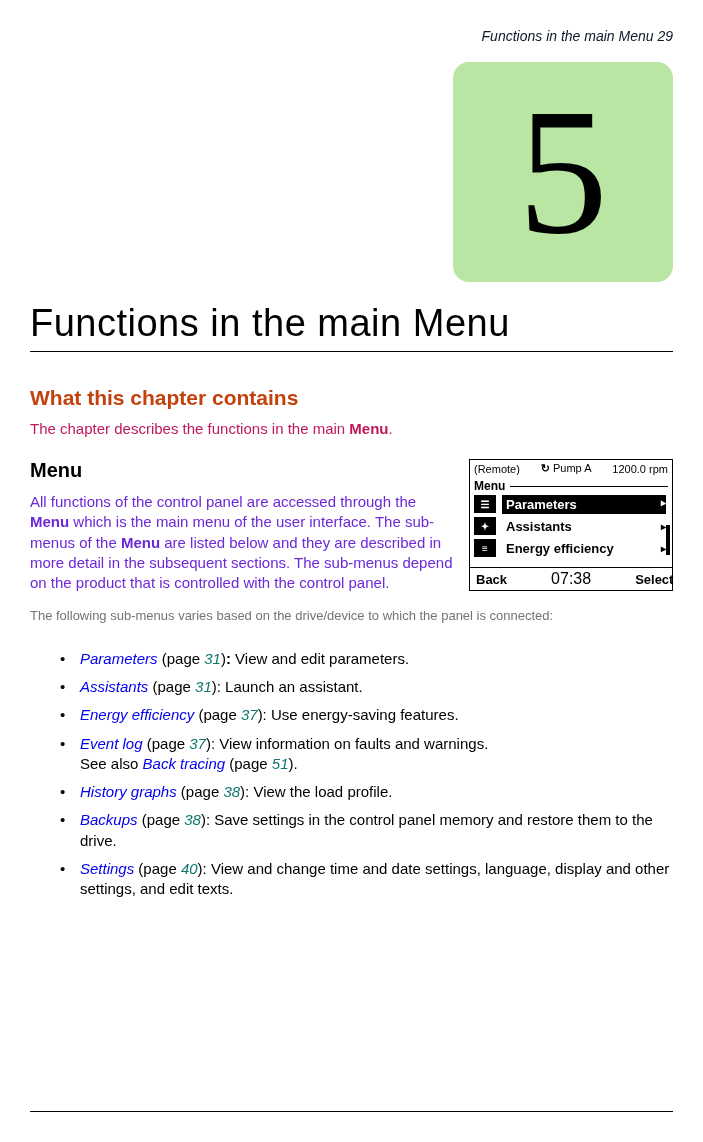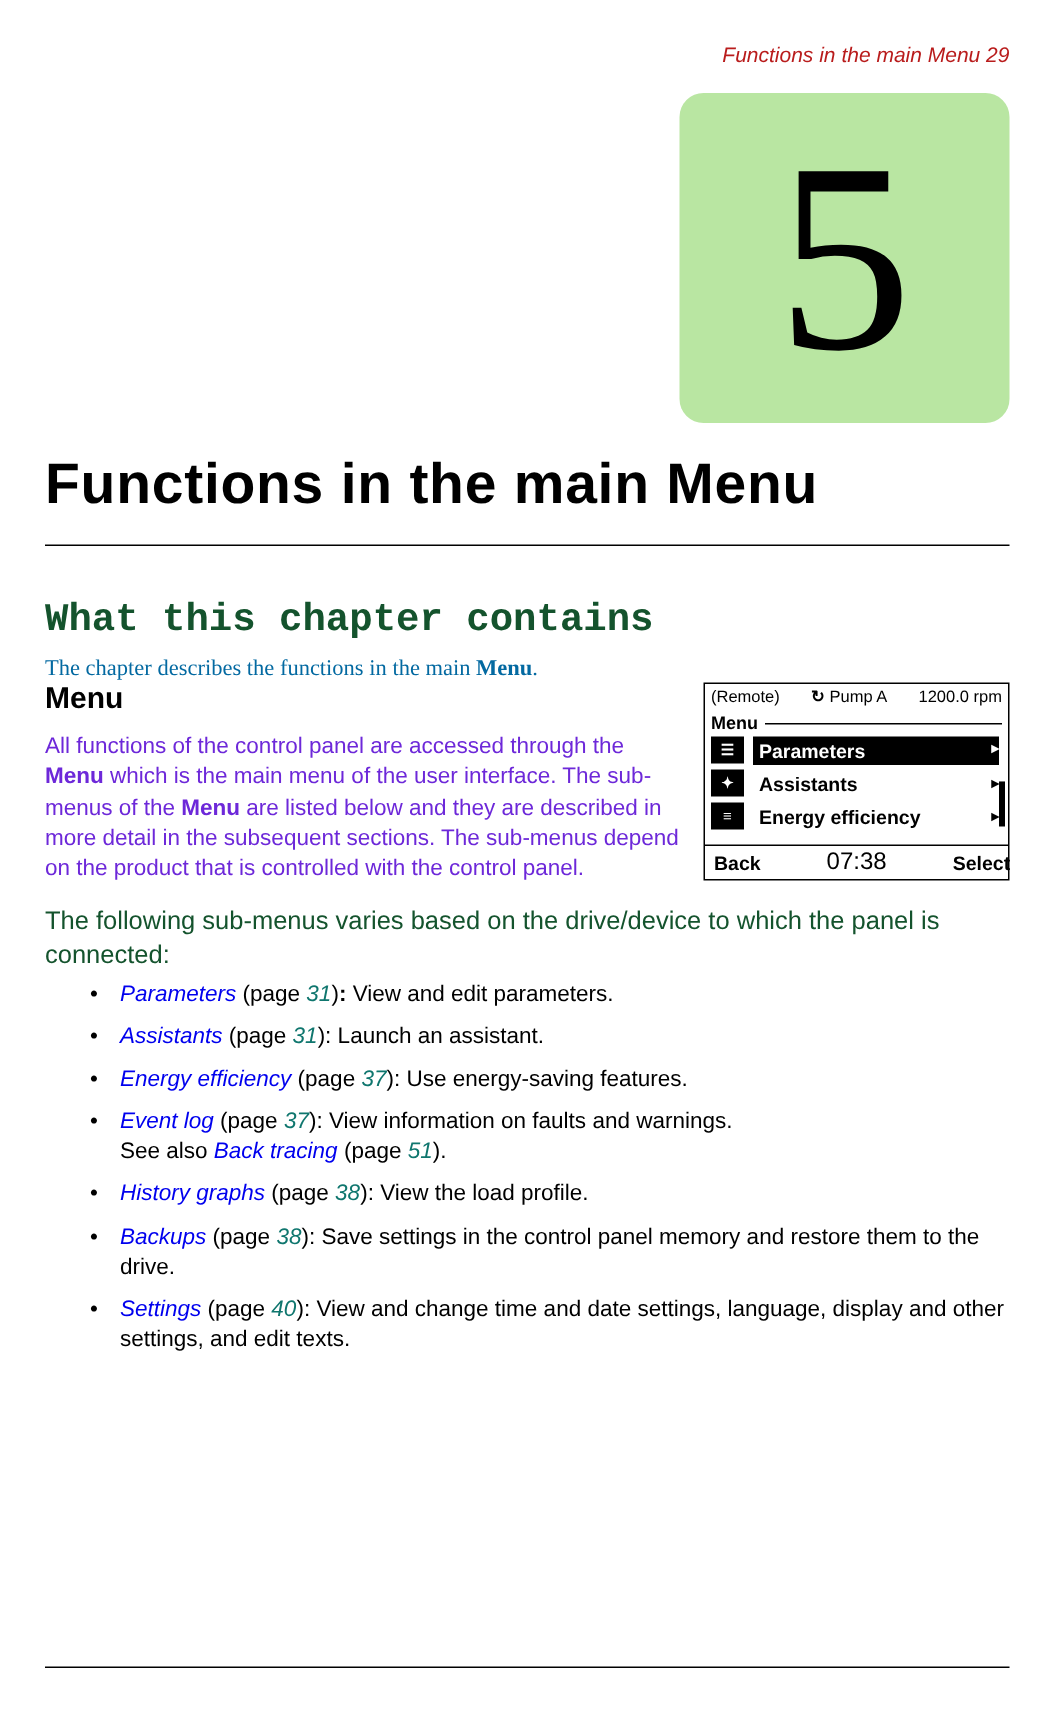--- a/index.html
+++ b/index.html
@@ -12,21 +12,21 @@
       width: 703px;
       height: 1142px;
       background: #fff;
       position: relative;
       padding: 28px 30px 30px 30px;
     }
     .header {
       text-align: right;
       font-style: italic;
       font-size: 14px;
-      color: #b91c1c;
+      color: #0f172a;
       margin-bottom: 18px;
     }
     .chapter-badge {
       width: 220px;
       height: 220px;
       background: #b9e6a2;
       border-radius: 16px;
       display: flex;
       align-items: center;
       justify-content: center;
@@ -35,49 +35,48 @@
     }
     .chapter-number {
       font-family: "Times New Roman", serif;
       font-size: 180px;
       font-weight: normal;
       color: #000;
       line-height: 1;
     }
     .chapter-title {
       font-size: 38px;
-      font-weight: bold;
-      color: #000;
-      margin-bottom: 18px;
+      font-weight: normal;
+      color: #000;
+      margin-bottom: 6px;
       letter-spacing: 0.5px;
     }
     .hr-line {
       border: none;
       border-top: 1px solid #000;
       margin-bottom: 34px;
     }
     .hr-bottom {
       border: none;
       border-top: 1px solid #000;
       position: absolute;
       bottom: 30px;
       left: 30px;
       right: 30px;
     }
     .section-title {
-      font-size: 26px;
-      font-weight: bold;
-      color: #14532d;
+      font-size: 21px;
+      font-weight: bold;
+      color: #c2410c;
       margin-bottom: 10px;
-      font-family: Liberation Mono, monospace;
     }
     .intro-text {
       font-size: 15px;
-      color: #0369a1;
-      font-family: Liberation Serif, serif;
+      color: #be185d;
+      margin-bottom: 22px;
     }
     .bold {
       font-weight: bold;
     }
     .menu-section {
       display: flex;
       gap: 16px;
       margin-bottom: 14px;
     }
     .menu-left {
@@ -170,24 +169,24 @@
       bottom: 0;
       left: 0;
       right: 0;
       gap: 44px;
     }
     .panel-time {
       font-weight: normal;
       font-size: 16px;
     }
     .submenu-text {
-      font-size: 17px;
+      font-size: 13px;
       line-height: 1.35;
-      color: #14532d;
-      margin-bottom: 4px;
+      color: #737373;
+      margin-bottom: 24px;
     }
     .bullet-list {
       list-style: none;
       padding-left: 30px;
     }
     .bullet-list li {
       font-size: 15px;
       line-height: 1.35;
       color: #000;
       margin-bottom: 8px;

